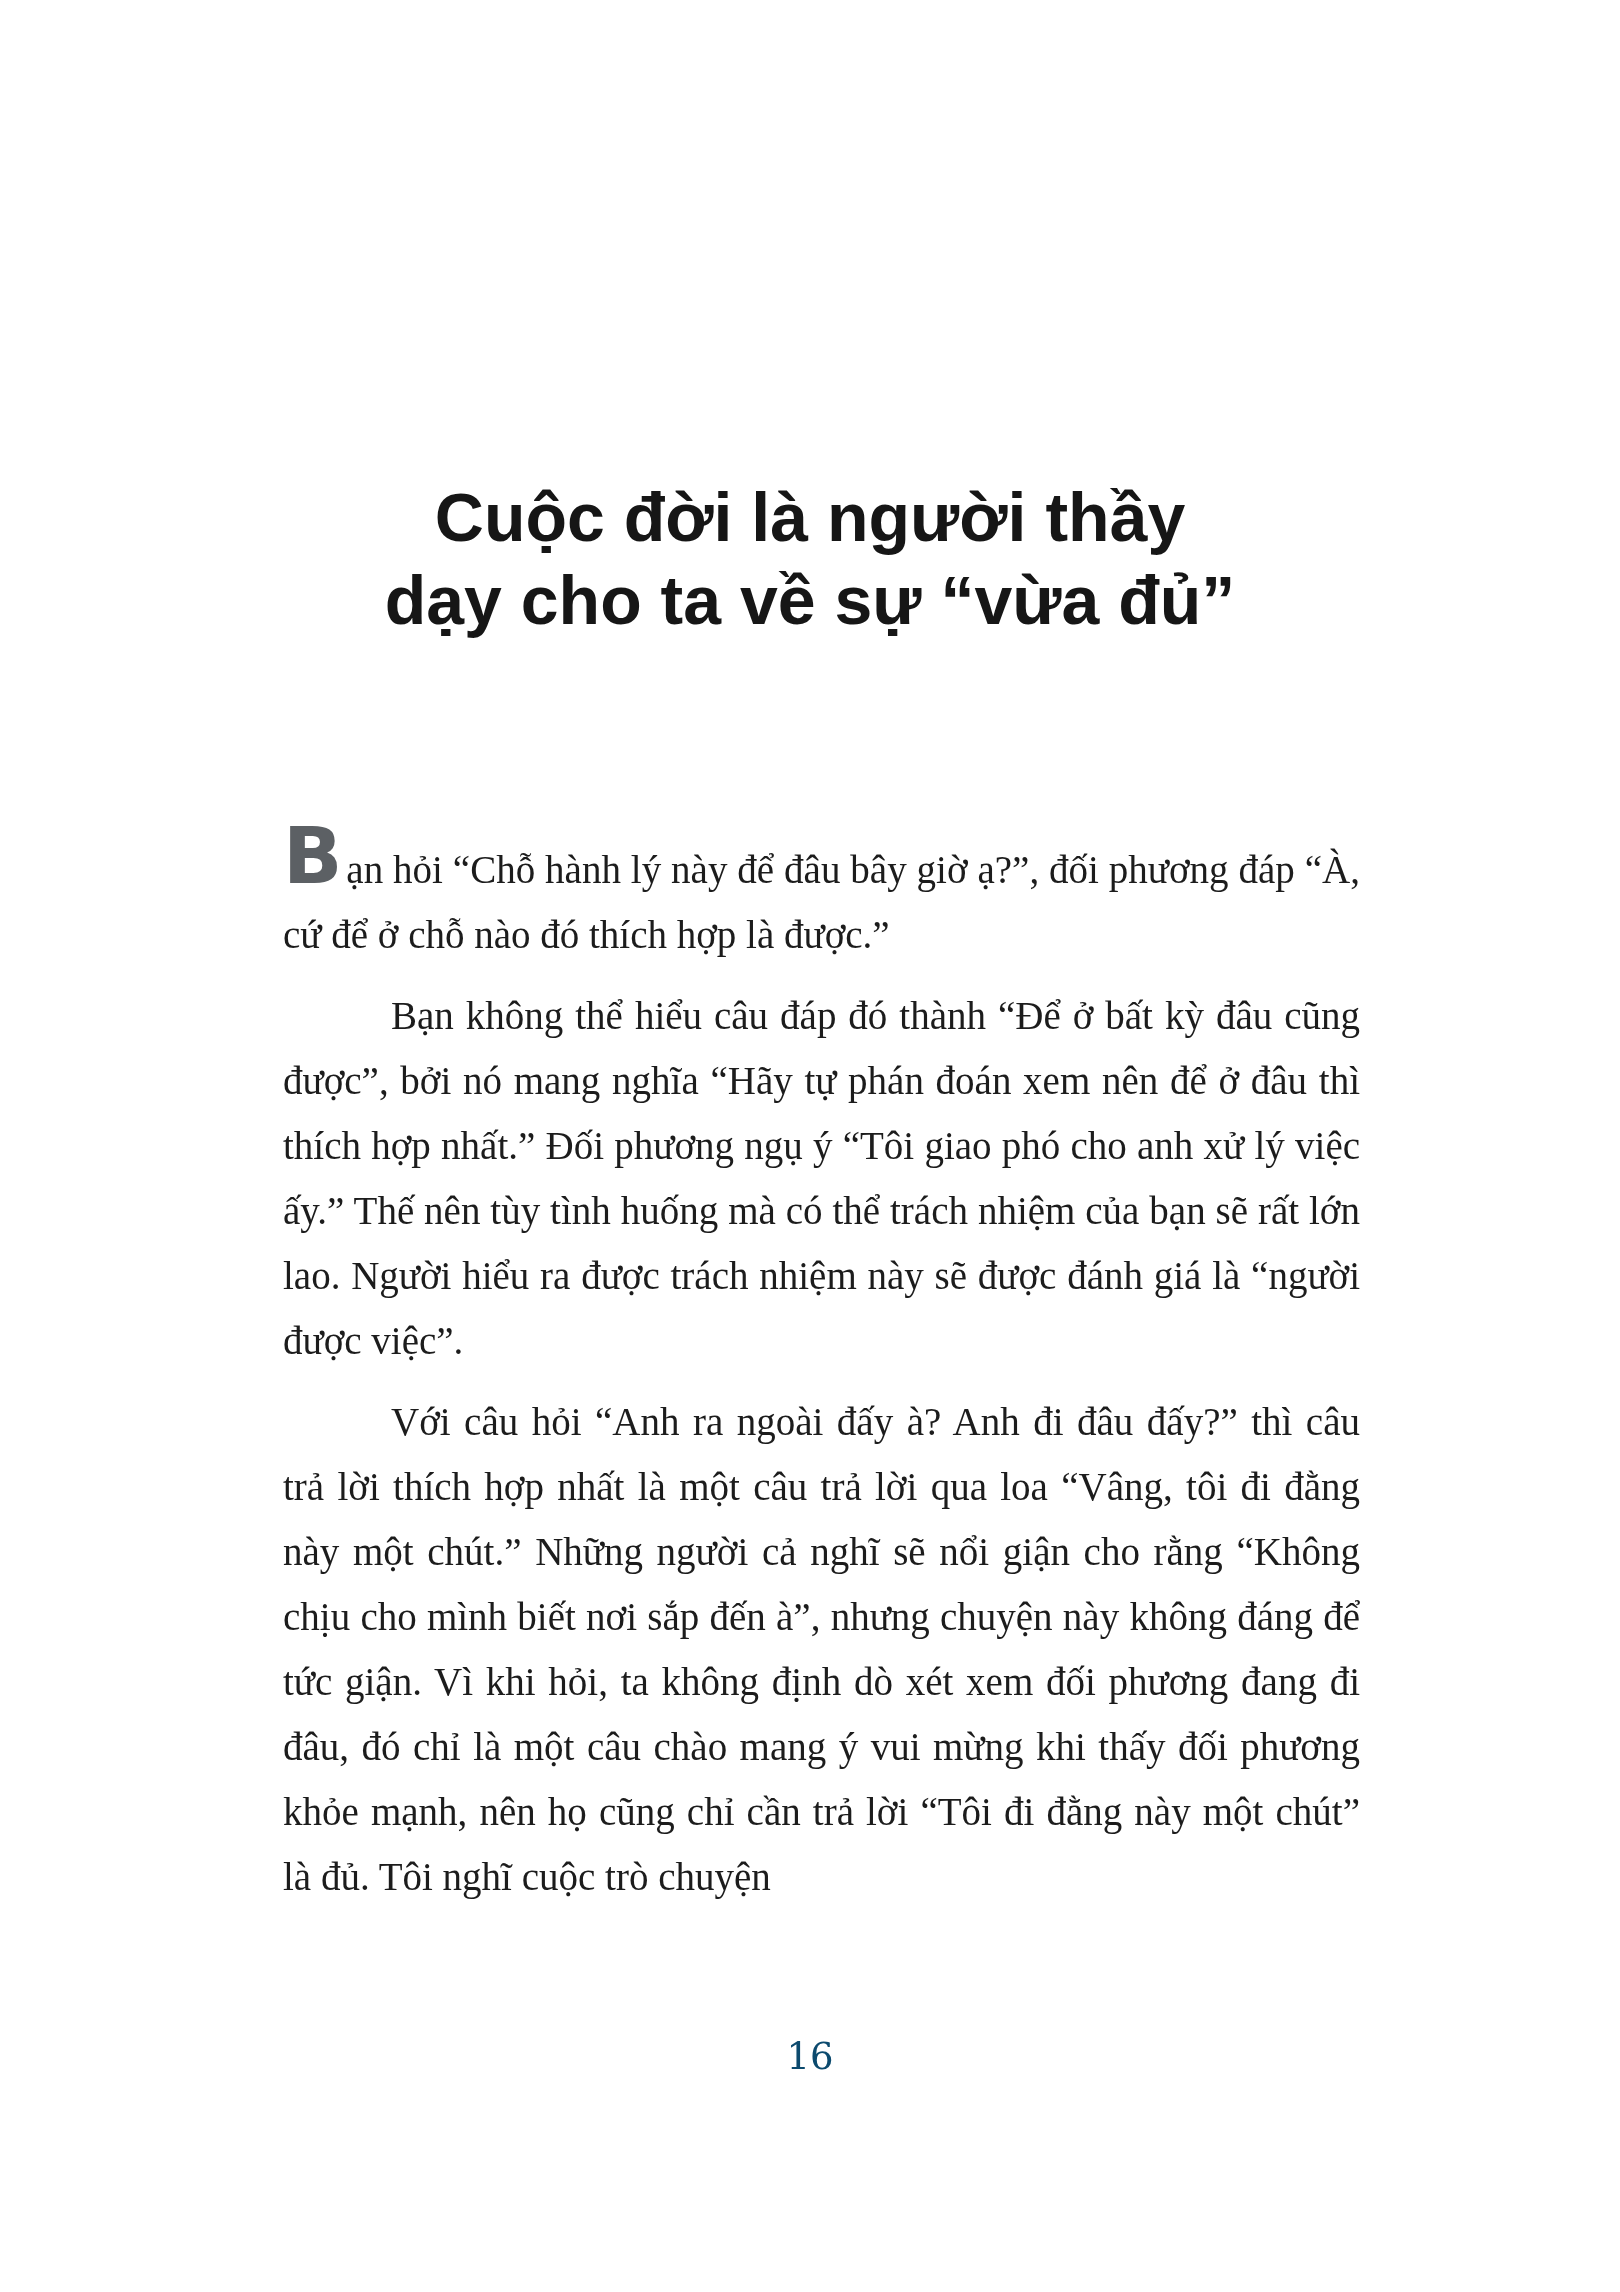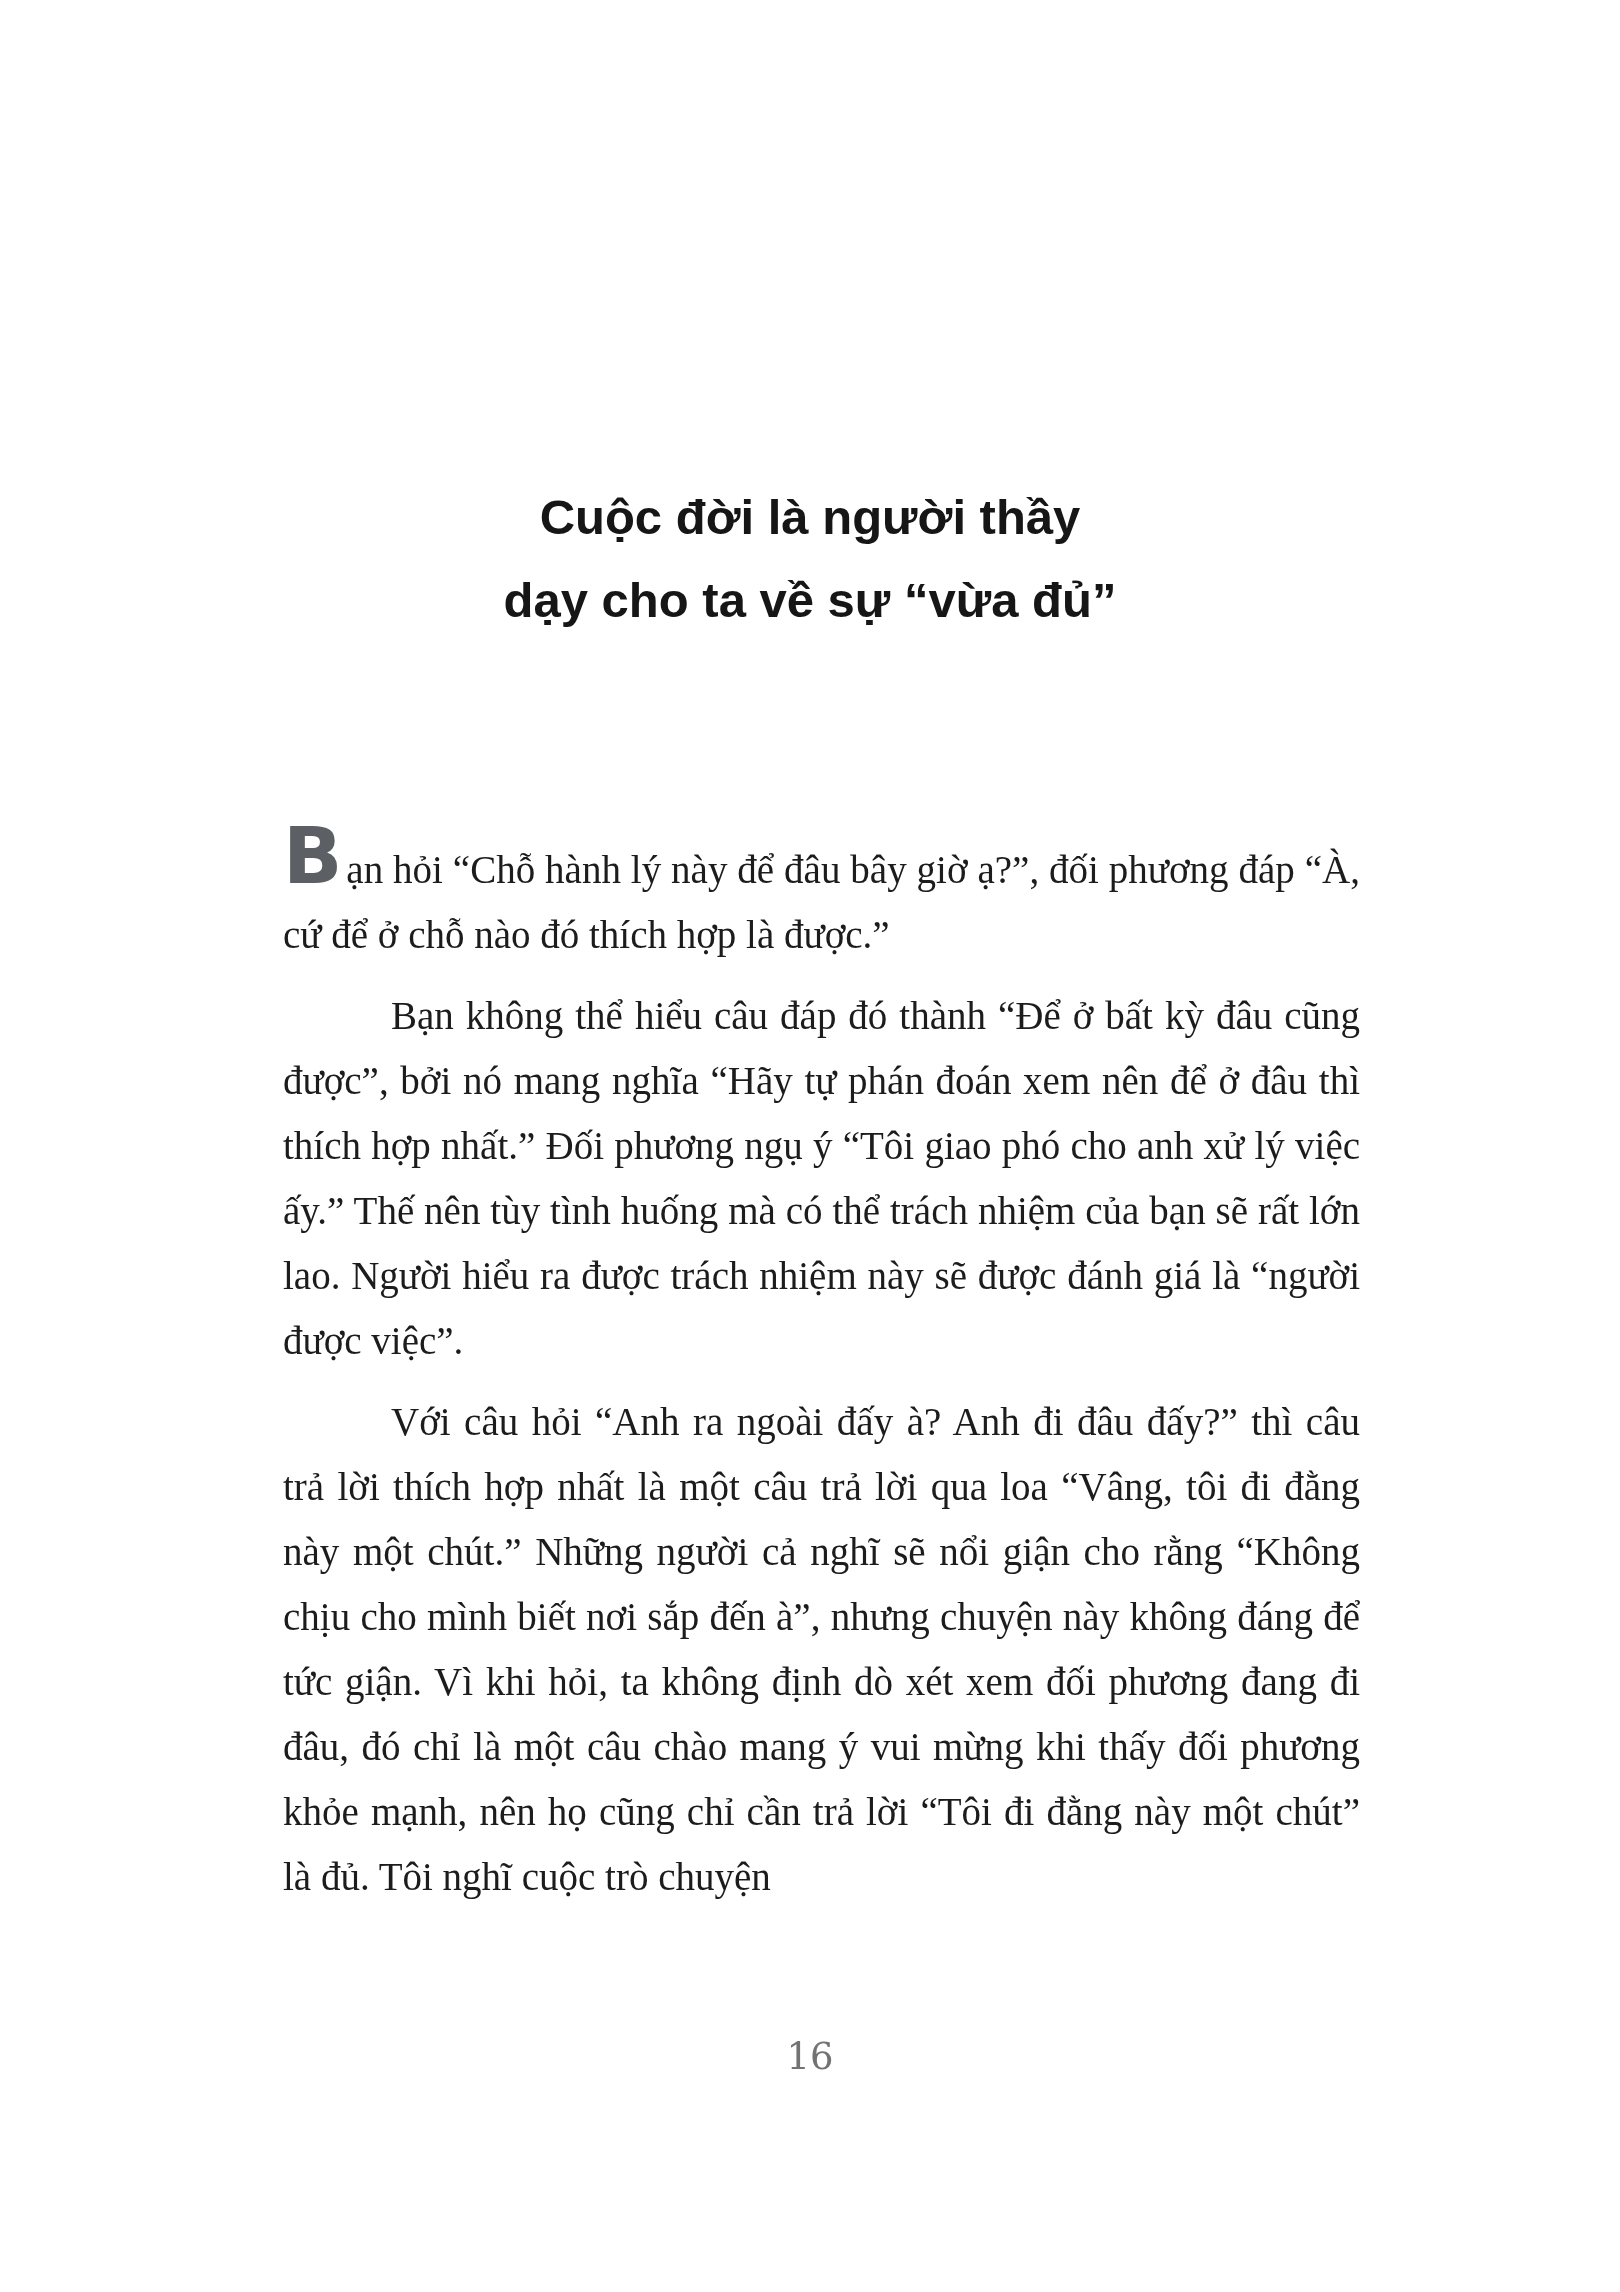--- a/index.html
+++ b/index.html
@@ -15,21 +15,21 @@
     overflow: hidden;
   }
   .chapter-title {
     position: absolute;
     top: 476px;
     left: 0;
     width: 100%;
     text-align: center;
     font-family: "Liberation Sans", "DejaVu Sans", sans-serif;
     font-weight: 700;
-    font-size: 49px;
+    font-size: 68px;
     line-height: 83px;
     color: #161616;
   }
   .body-text {
     position: absolute;
     left: 267px;
     top: 821px;
     width: 1109px;
     font-family: "Liberation Serif", "DejaVu Serif", serif;
     font-size: 39px;
@@ -55,21 +55,21 @@
   .page-footer {
     position: absolute;
     top: 2035px;
     left: 0;
     width: 100%;
     text-align: center;
   }
   .page-number {
     font-family: "DejaVu Serif", "Liberation Serif", serif;
     font-size: 37px;
-    color: #737373;
+    color: #0c4a6e;
   }
 </style>
 </head>
 <body>
 
 <div class="page">
 
   <header class="chapter-title">
     <div class="title-line">Cuộc đời là người thầy</div>
     <div class="title-line">dạy cho ta về sự “vừa đủ”</div>

